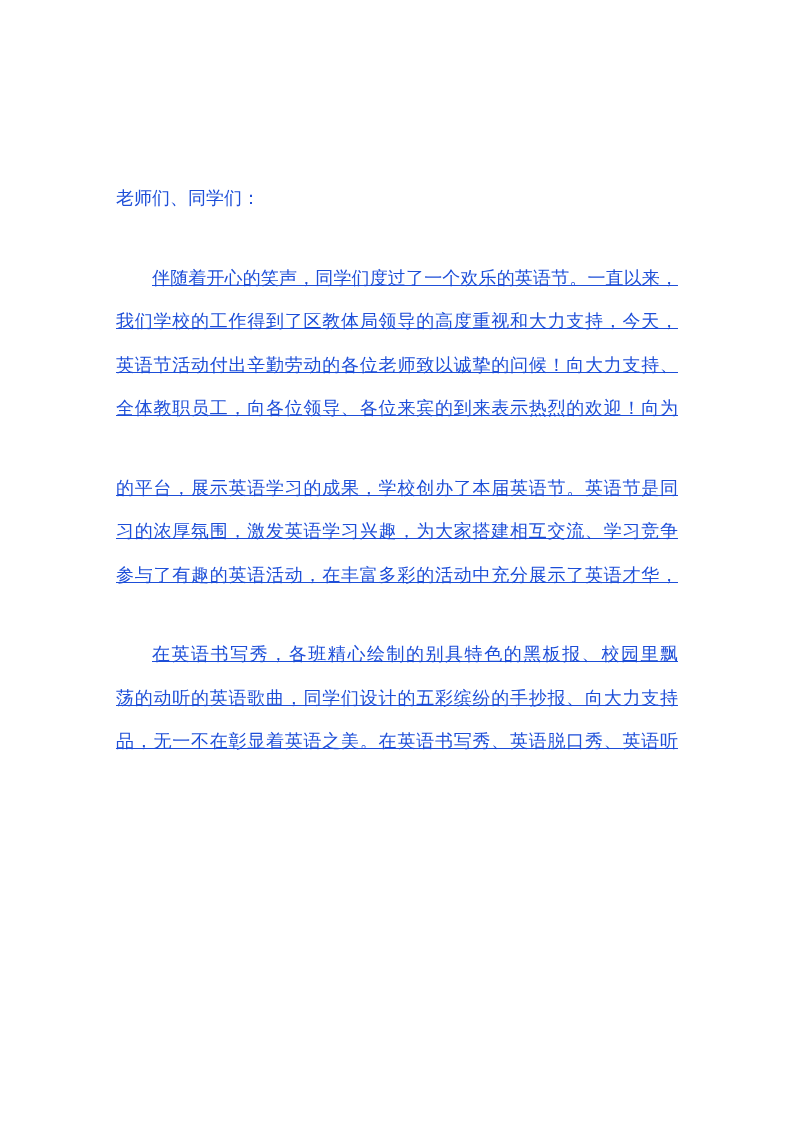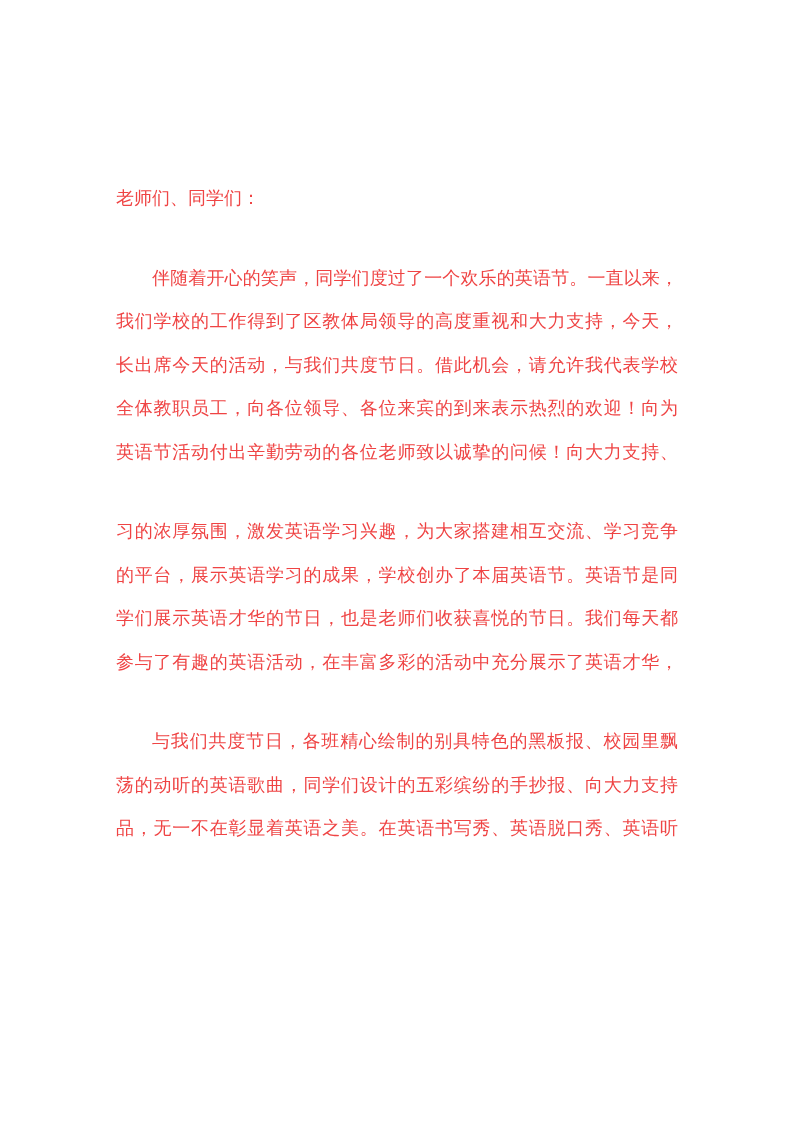--- a/index.html
+++ b/index.html
@@ -15,38 +15,39 @@
     background: #ffffff;
     overflow: hidden;
     font-family: "Liberation Serif", "DejaVu Serif", serif;
   }
 
   .text-block {
     position: absolute;
     left: 116px;
     top: 177px;
     width: 562px;
-    color: #ef4444;
+    color: #1d4ed8;
     font-size: 18px;
     line-height: 43.5px;
   }
 
   .salutation {
     text-align: left;
     white-space: nowrap;
   }
 
   .paragraph {
     margin-top: 36px;
   }
 
   .line {
     width: 100%;
     text-align: justify;
     text-align-last: justify;
+    text-decoration: underline;
   }
 
   .line.indent {
     text-indent: 36px;
   }
 
   .line.para-end {
     text-align-last: left;
   }
 </style>
@@ -54,32 +55,30 @@
 <body>
 
 <div class="page">
   <div class="text-block">
 
     <div class="salutation">老师们、同学们：</div>
 
     <div class="paragraph">
       <div class="line indent">伴随着开心的笑声，同学们度过了一个欢乐的英语节。一直以来，</div>
       <div class="line">我们学校的工作得到了区教体局领导的高度重视和大力支持，今天，</div>
-      <div class="line">长出席今天的活动，与我们共度节日。借此机会，请允许我代表学校</div>
+      <div class="line">英语节活动付出辛勤劳动的各位老师致以诚挚的问候！向大力支持、</div>
       <div class="line">全体教职员工，向各位领导、各位来宾的到来表示热烈的欢迎！向为</div>
-      <div class="line">英语节活动付出辛勤劳动的各位老师致以诚挚的问候！向大力支持、</div>
     </div>
 
     <div class="paragraph">
+      <div class="line">的平台，展示英语学习的成果，学校创办了本届英语节。英语节是同</div>
       <div class="line">习的浓厚氛围，激发英语学习兴趣，为大家搭建相互交流、学习竞争</div>
-      <div class="line">的平台，展示英语学习的成果，学校创办了本届英语节。英语节是同</div>
-      <div class="line">学们展示英语才华的节日，也是老师们收获喜悦的节日。我们每天都</div>
       <div class="line">参与了有趣的英语活动，在丰富多彩的活动中充分展示了英语才华，</div>
     </div>
 
     <div class="paragraph">
-      <div class="line indent">与我们共度节日，各班精心绘制的别具特色的黑板报、校园里飘</div>
+      <div class="line indent">在英语书写秀，各班精心绘制的别具特色的黑板报、校园里飘</div>
       <div class="line">荡的动听的英语歌曲，同学们设计的五彩缤纷的手抄报、向大力支持</div>
       <div class="line">品，无一不在彰显着英语之美。在英语书写秀、英语脱口秀、英语听</div>
     </div>
 
   </div>
 </div>
 
 </body></html>

